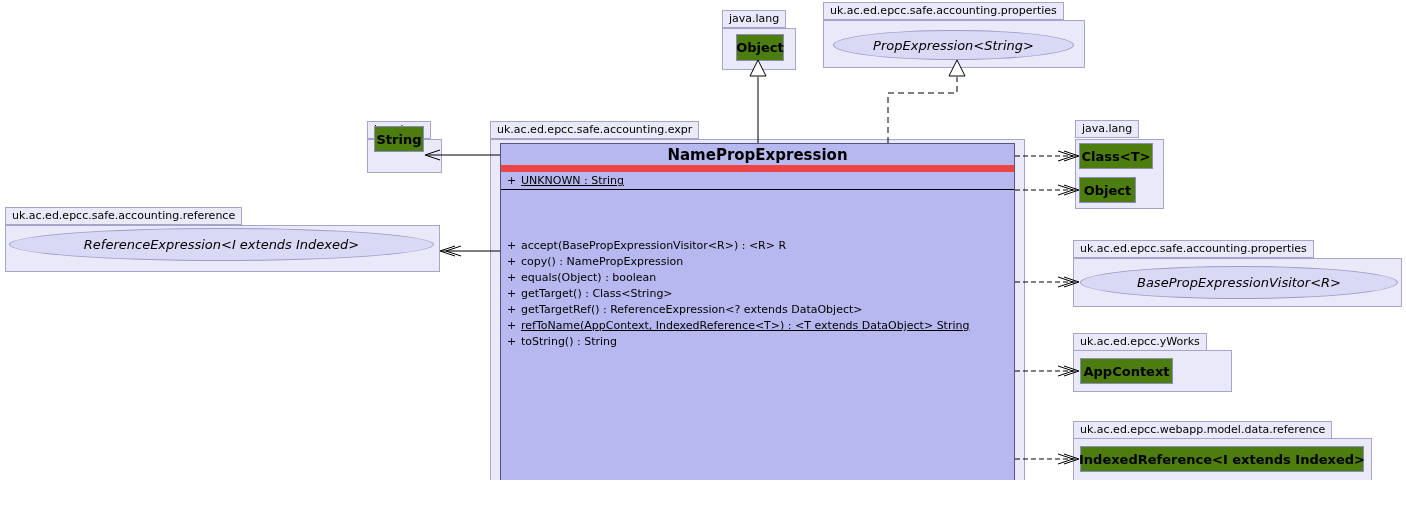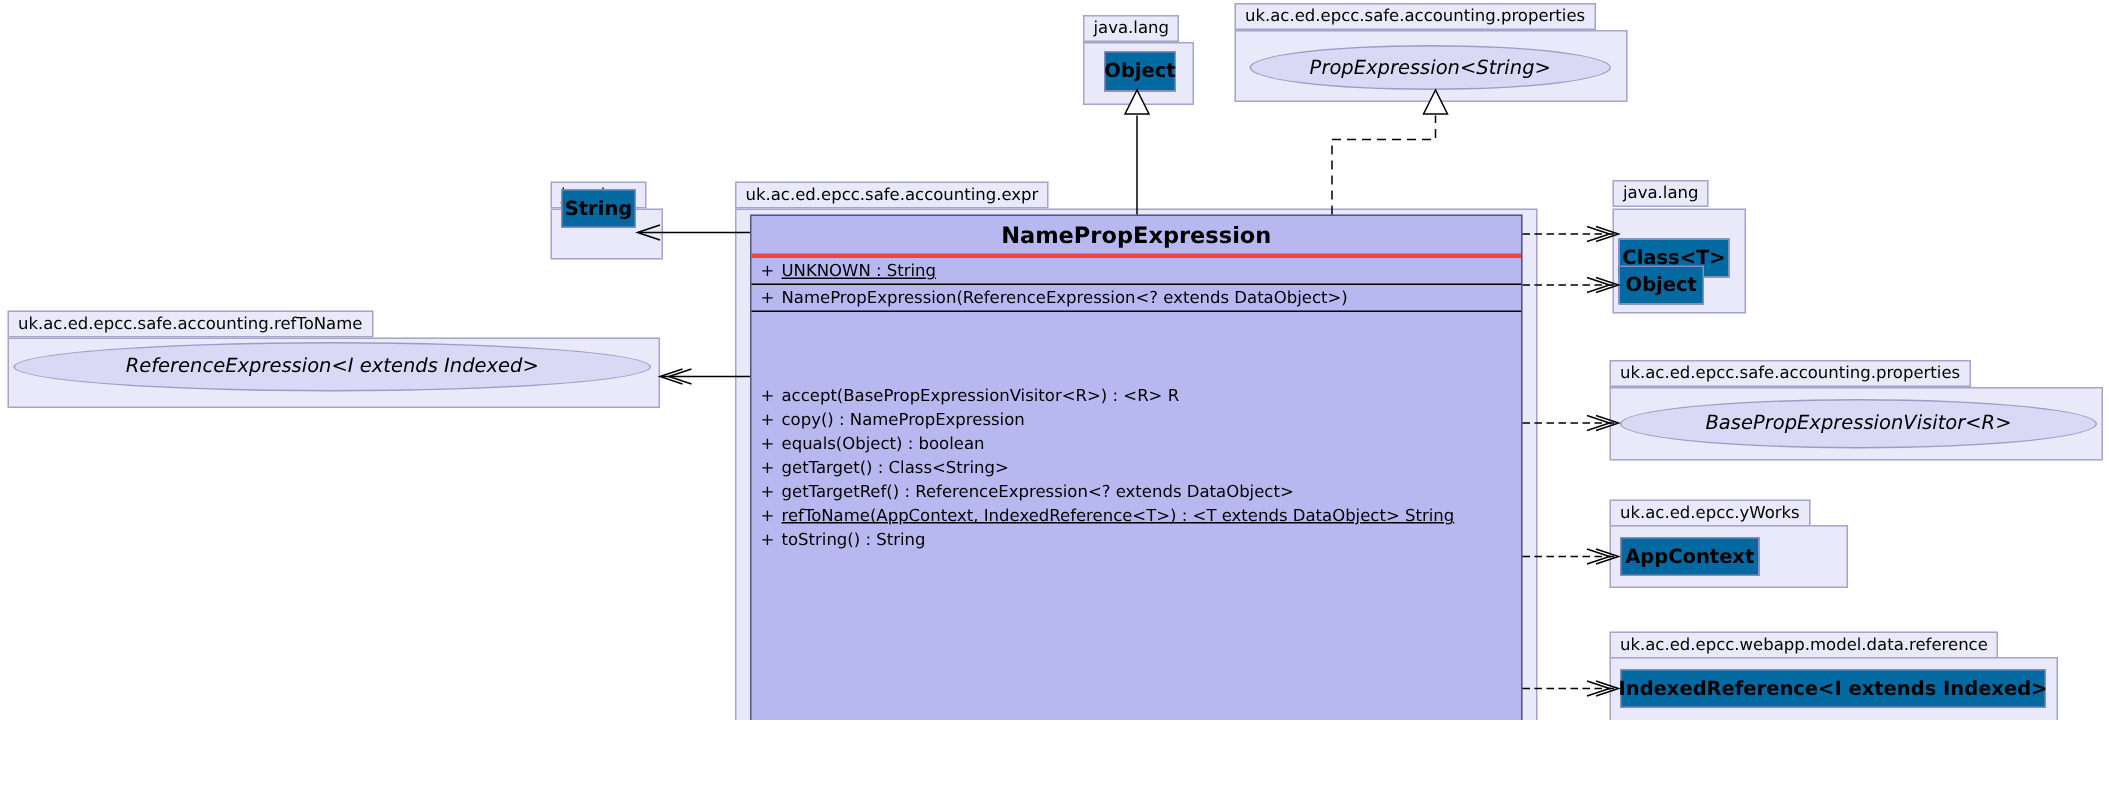--- a/index.html
+++ b/index.html
@@ -9,36 +9,36 @@
 
   .pkg-tab{
     position:absolute;height:18px;line-height:16px;
     background:#e9e9f9;border:1px solid #a5a5cc;
     font-size:11px;padding:0 6px;white-space:nowrap;z-index:1;
   }
   .pkg-body{
     position:absolute;background:#e9e9f9;border:1px solid #a5a5cc;z-index:0;
   }
   .clsbox{
-    position:absolute;background:#0369a1;border:1px solid #8c8cba;
+    position:absolute;background:#4d7c0f;border:1px solid #8c8cba;
     display:flex;align-items:center;justify-content:center;
     font-weight:bold;font-size:13px;white-space:nowrap;z-index:2;
   }
   .ellipse{
     position:absolute;background:#d9d9f6;border:1px solid #9c9cc6;border-radius:50%;
     display:flex;align-items:center;justify-content:center;
     font-weight:normal;font-style:italic;font-size:13px;white-space:nowrap;z-index:2;
   }
   .mainbox{
     position:absolute;background:#b8b8f0;border:1px solid #55557d;
     display:flex;flex-direction:column;z-index:2;
   }
   .main-header{
     height:28px;display:flex;align-items:center;justify-content:center;
-    font-weight:bold;font-size:15px;border-bottom:3px solid #ef4444;
+    font-weight:bold;font-size:15px;border-bottom:7px solid #ef4444;
   }
   .compartment{border-bottom:1px solid #000;padding:1px 0 0 0;}
   .compartment.last{border-bottom:none;flex:1;margin-top:47px;}
   .member{height:16px;line-height:16px;font-size:11px;white-space:nowrap;padding-left:6px;}
   .member .vis{display:inline-block;width:14px;}
   .member .ul{text-decoration:underline;}
 
   svg.wires{position:absolute;left:0;top:0;z-index:3;pointer-events:none;}
   .footer{position:absolute;left:18px;top:501px;font-size:11px;}
 </style>
@@ -52,48 +52,45 @@
   <div class="clsbox" style="left:736px;top:34px;width:48px;height:27px">Object</div>
 
   <div class="pkg-tab" style="left:823px;top:2px">uk.ac.ed.epcc.safe.accounting.properties</div>
   <div class="pkg-body" style="left:823px;top:20px;width:262px;height:48px"></div>
   <div class="ellipse" style="left:833px;top:30px;width:241px;height:30px">PropExpression&lt;String&gt;</div>
 
   <div class="pkg-tab" style="left:367px;top:121px">java.lang</div>
   <div class="pkg-body" style="left:367px;top:139px;width:75px;height:34px"></div>
   <div class="clsbox" style="left:374px;top:126px;width:50px;height:26px">String</div>
 
-  <div class="pkg-tab" style="left:5px;top:207px">uk.ac.ed.epcc.safe.accounting.refToName</div>
+  <div class="pkg-tab" style="left:5px;top:207px">uk.ac.ed.epcc.safe.accounting.reference</div>
   <div class="pkg-body" style="left:5px;top:225px;width:435px;height:47px"></div>
   <div class="ellipse" style="left:9px;top:228px;width:425px;height:33px">ReferenceExpression&lt;I extends Indexed&gt;</div>
 
   <div class="pkg-tab" style="left:490px;top:121px">uk.ac.ed.epcc.safe.accounting.expr</div>
   <div class="pkg-body" style="left:490px;top:139px;width:535px;height:348px"></div>
   <div class="mainbox" style="left:500px;top:143px;width:515px;height:338px">
     <div class="main-header">NamePropExpression</div>
     <div class="compartment">
         <div class="member"><span class="vis">+</span><span class="ul">UNKNOWN : String</span></div>
-      </div>
-    <div class="compartment">
-        <div class="member"><span class="vis">+</span><span>NamePropExpression(ReferenceExpression&lt;? extends DataObject&gt;)</span></div>
       </div>
     <div class="compartment last">
         <div class="member"><span class="vis">+</span><span>accept(BasePropExpressionVisitor&lt;R&gt;) : &lt;R&gt; R</span></div>
         <div class="member"><span class="vis">+</span><span>copy() : NamePropExpression</span></div>
         <div class="member"><span class="vis">+</span><span>equals(Object) : boolean</span></div>
         <div class="member"><span class="vis">+</span><span>getTarget() : Class&lt;String&gt;</span></div>
         <div class="member"><span class="vis">+</span><span>getTargetRef() : ReferenceExpression&lt;? extends DataObject&gt;</span></div>
         <div class="member"><span class="vis">+</span><span class="ul">refToName(AppContext, IndexedReference&lt;T&gt;) : &lt;T extends DataObject&gt; String</span></div>
         <div class="member"><span class="vis">+</span><span>toString() : String</span></div>
       </div>
   </div>
 
   <div class="pkg-tab" style="left:1075px;top:120px">java.lang</div>
   <div class="pkg-body" style="left:1075px;top:139px;width:89px;height:70px"></div>
-  <div class="clsbox" style="left:1079px;top:159px;width:74px;height:26px">Class&lt;T&gt;</div>
+  <div class="clsbox" style="left:1079px;top:143px;width:74px;height:26px">Class&lt;T&gt;</div>
   <div class="clsbox" style="left:1079px;top:177px;width:57px;height:26px">Object</div>
 
   <div class="pkg-tab" style="left:1073px;top:240px">uk.ac.ed.epcc.safe.accounting.properties</div>
   <div class="pkg-body" style="left:1073px;top:258px;width:329px;height:49px"></div>
   <div class="ellipse" style="left:1080px;top:266px;width:318px;height:33px">BasePropExpressionVisitor&lt;R&gt;</div>
 
   <div class="pkg-tab" style="left:1073px;top:333px">uk.ac.ed.epcc.yWorks</div>
   <div class="pkg-body" style="left:1073px;top:350px;width:159px;height:42px"></div>
   <div class="clsbox" style="left:1080px;top:358px;width:93px;height:26px">AppContext</div>
 

